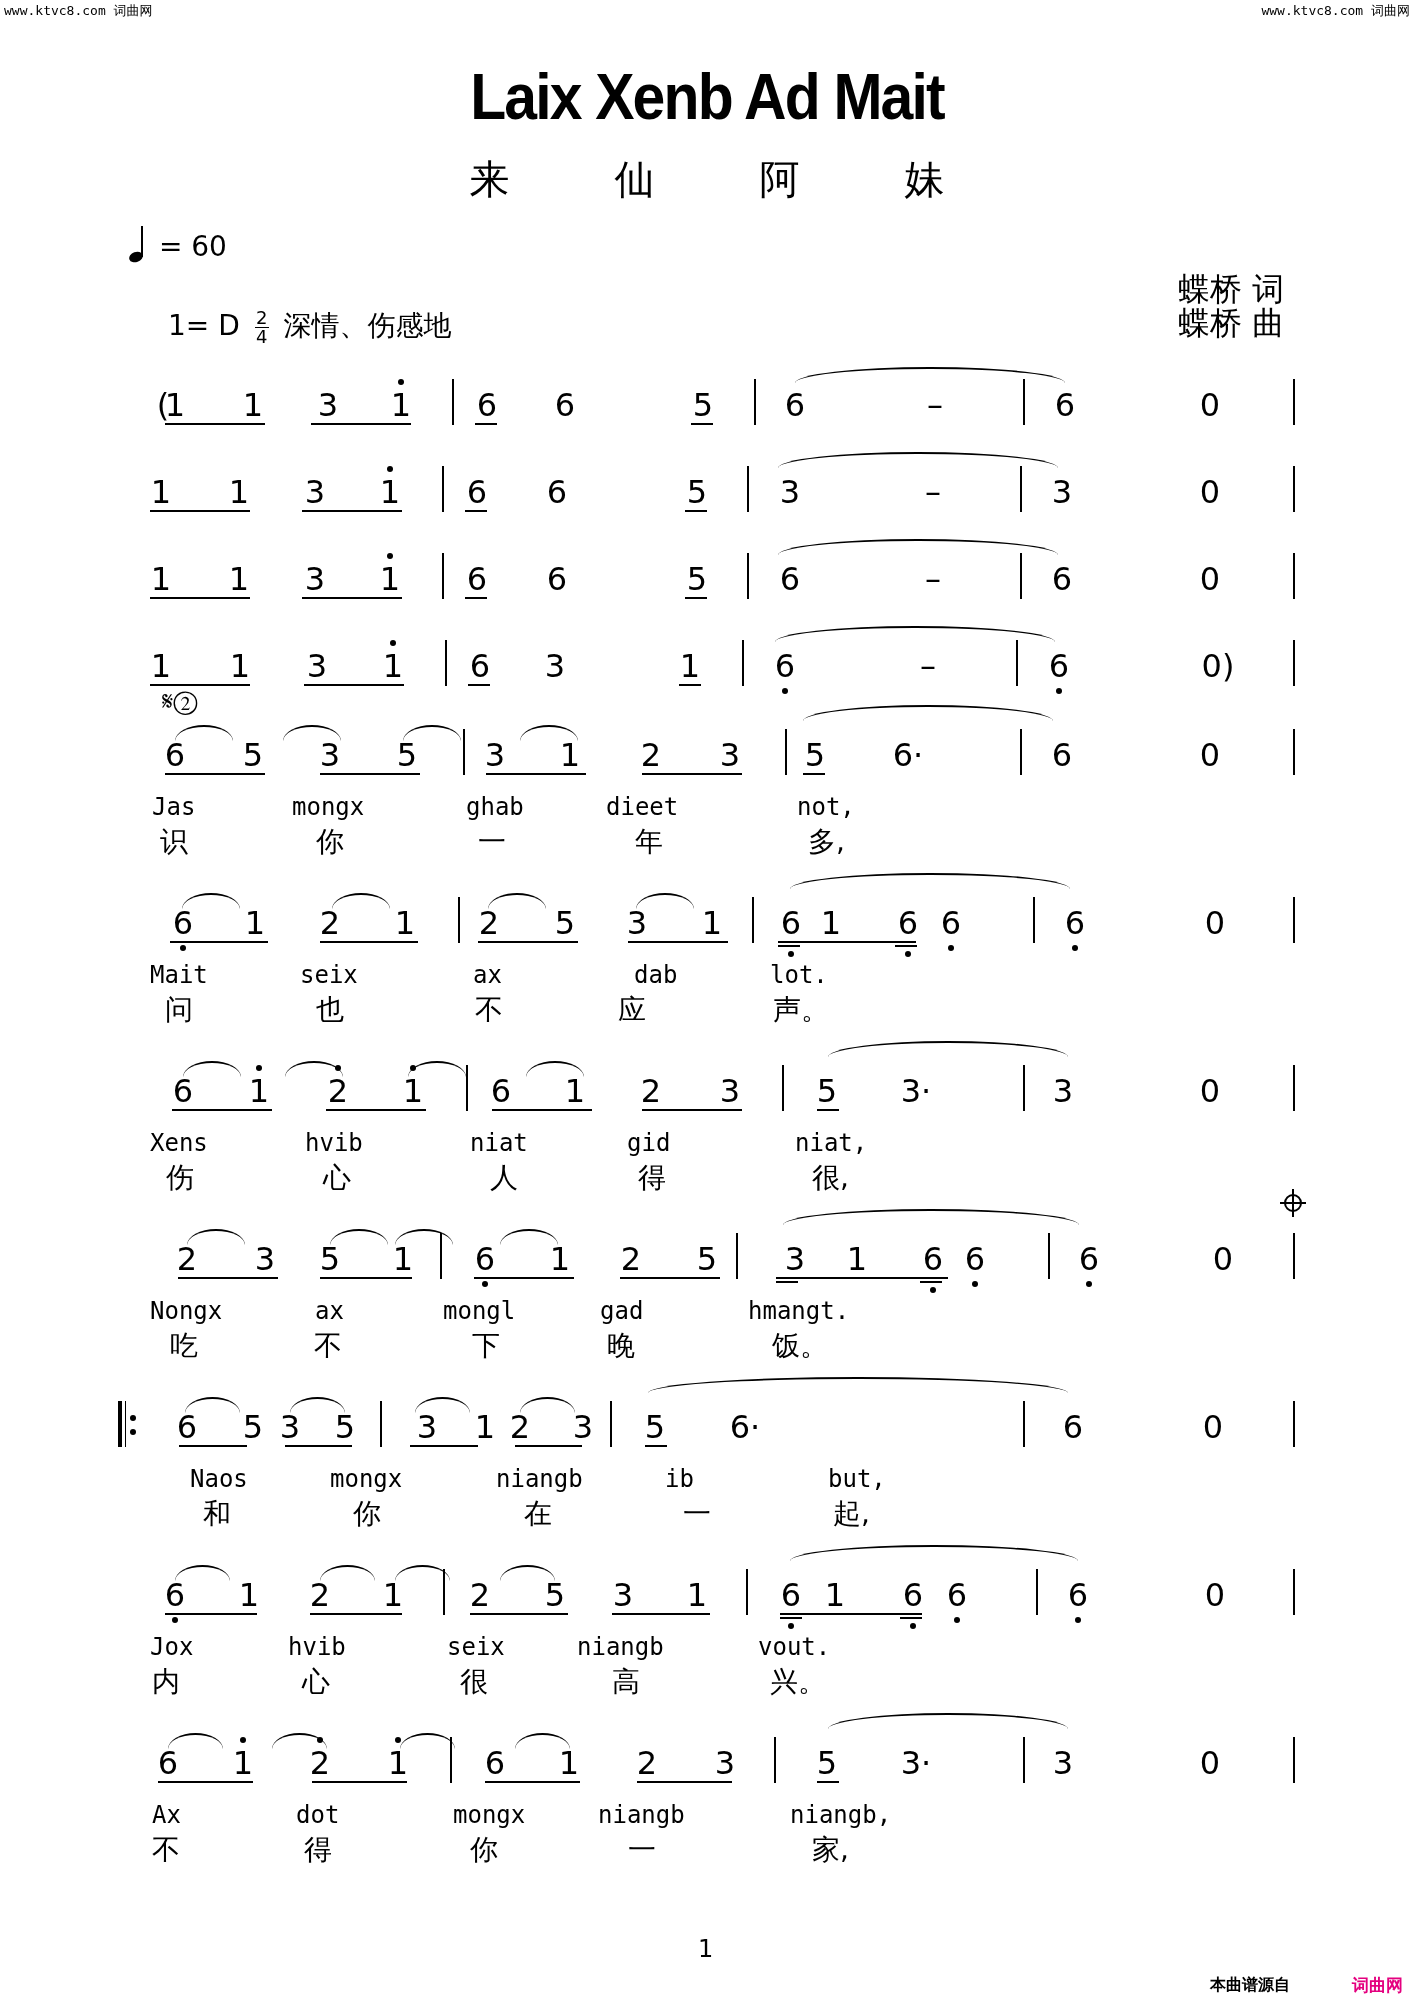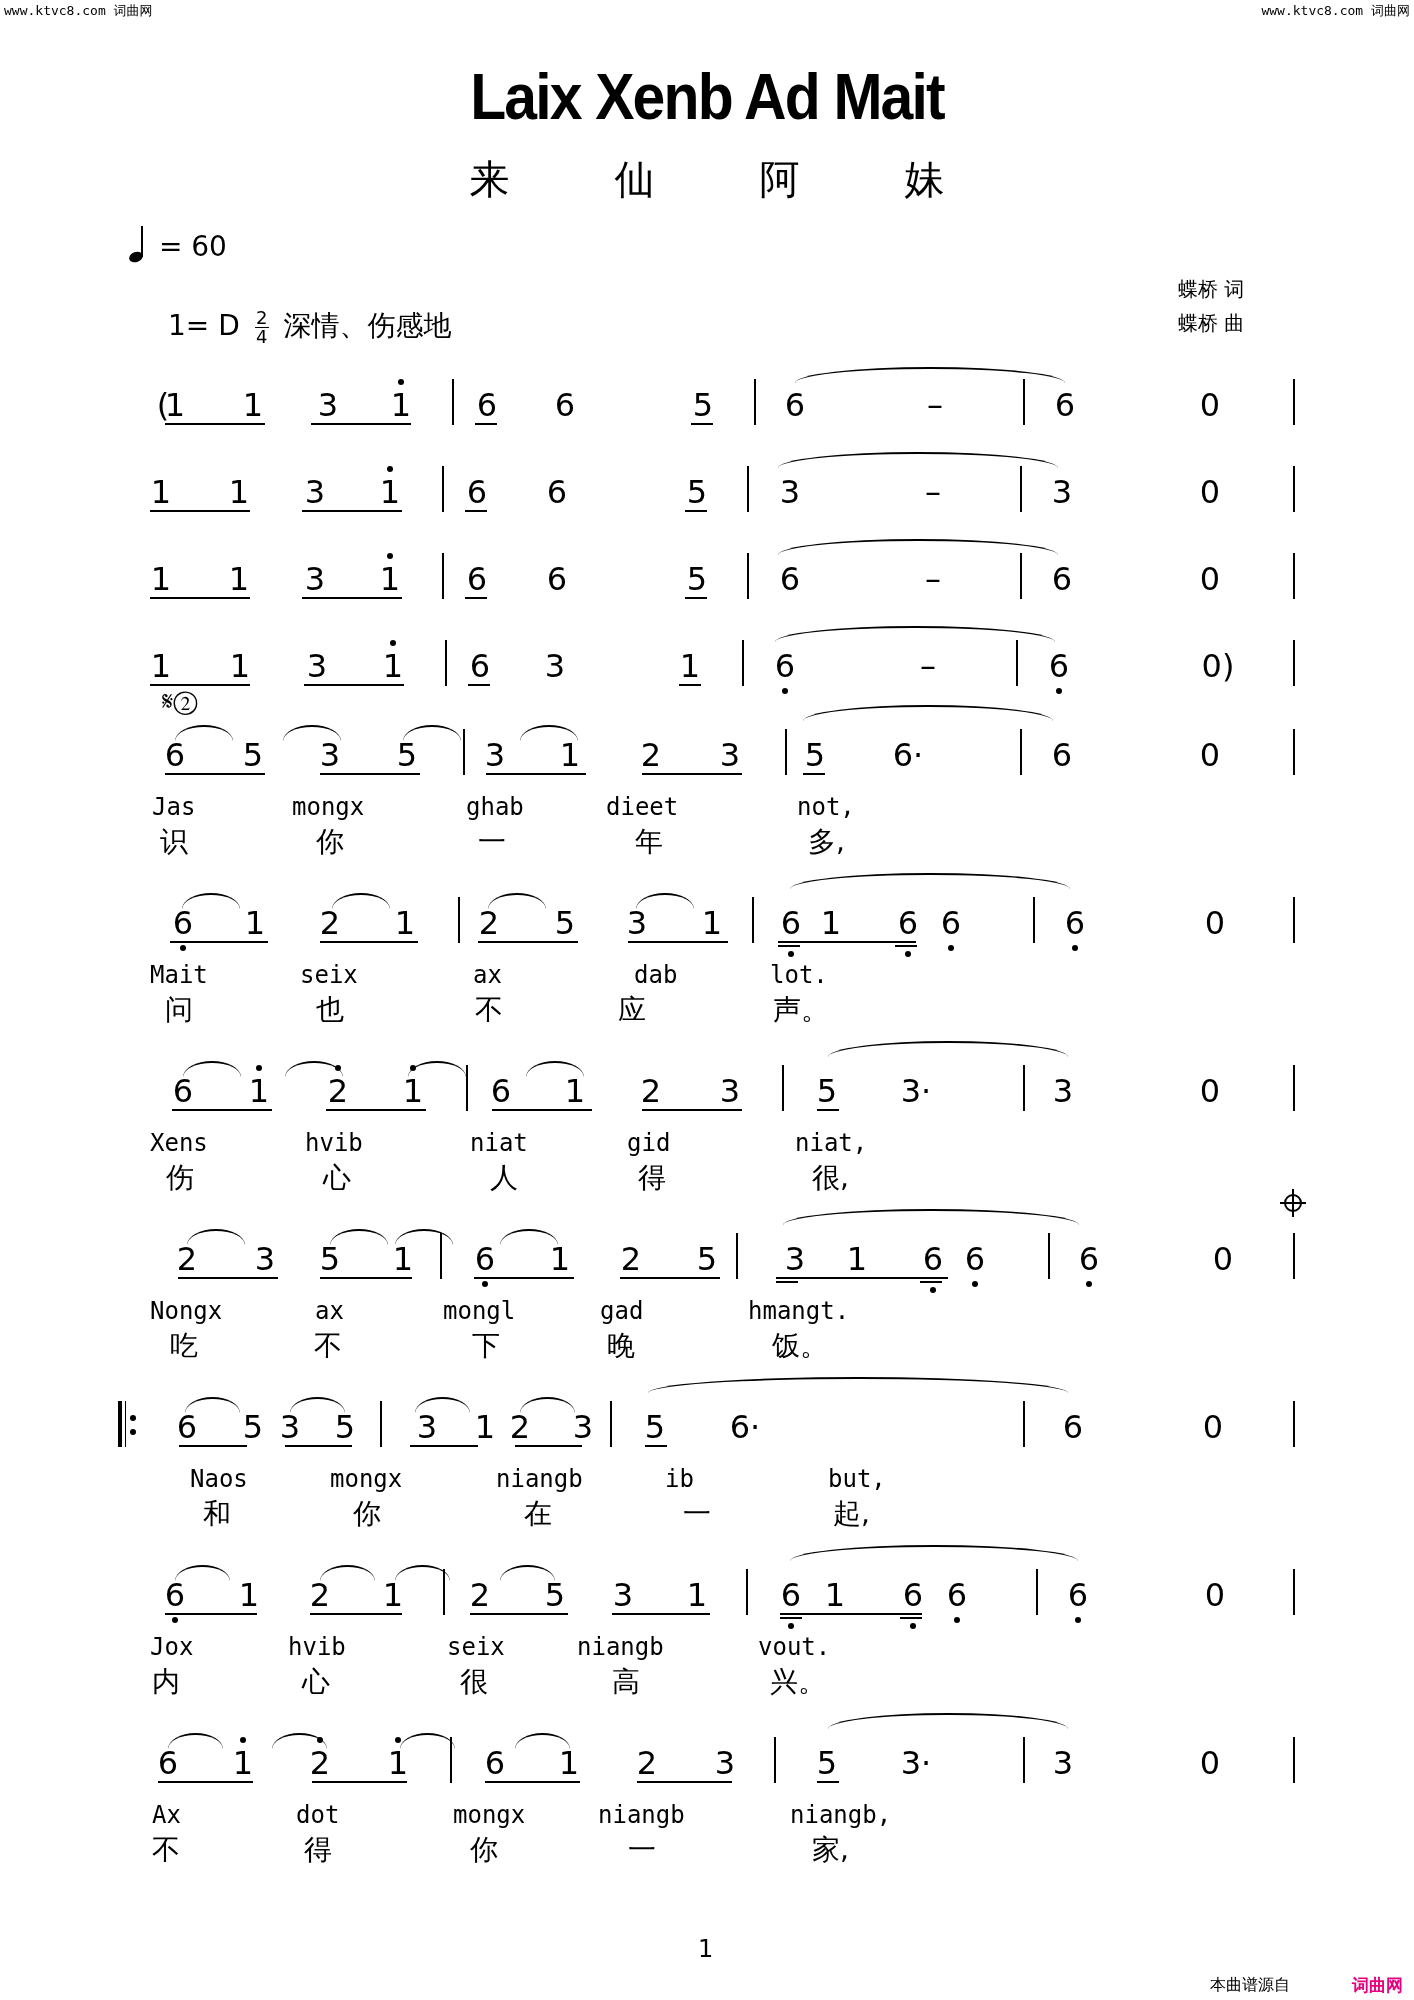--- a/index.html
+++ b/index.html
@@ -4,32 +4,32 @@
 <style>
   html, body { margin:0; padding:0; background:#ffffff; }
   body { width:1414px; height:2000px; position:relative; overflow:hidden; color:#000; font-family:"DejaVu Sans", sans-serif; }
   .abs { position:absolute; }
   .wm { font-family:"DejaVu Sans Mono", monospace; font-size:13px; top:2px; }
   .title { left:0; width:1414px; top:60px; text-align:center; font-family:"Liberation Sans", sans-serif; font-size:64px; font-weight:bold; letter-spacing:-2px; transform:scaleX(0.92); }
   .subtitle { top:152px; left:0; width:1414px; text-align:center; font-size:40px; letter-spacing:0; }
   .subtitle span { display:inline-block; width:145px; text-align:center; }
   .tempo { left:128px; top:224px; font-size:28px; font-family:"DejaVu Sans", sans-serif; }
   .key { left:120px; top:307px; font-size:28px;margin-left:48px; }
-  .credits { left:1178px; top:272px; font-size:20px; line-height:34px; }
+  .credits { left:1178px; top:272px; font-size:32px; line-height:34px; }
   .row { position:absolute; left:0; width:1414px; height:60px; }
   .n { position:absolute; font-family:"DejaVu Sans", sans-serif; font-size:32px; line-height:40px; text-align:center; width:30px; }
   .bar { position:absolute; width:2px; height:46px; background:#000; }
   .ul { position:absolute; height:2px; background:#000; }
   .dot-hi { position:absolute; width:6px; height:6px; border-radius:3px; background:#000; }
   .dot-lo { position:absolute; width:6px; height:6px; border-radius:3px; background:#000; }
   .slur { position:absolute; border-top:2px solid #000; border-radius:50% 50% 0 0 / 100% 100% 0 0; height:14px; }
   .lyr { position:absolute; font-family:"DejaVu Sans Mono", monospace; font-size:24px; }
   .lyc { position:absolute; font-size:28px; }
   .pgnum { left:698px; top:1935px; font-size:24px; }
-  .footer-l { left:1210px; top:1975px; font-size:16px; font-weight:normal; }
+  .footer-l { left:1210px; top:1975px; font-size:16px; font-weight:bold; }
   .footer-r { left:1352px; top:1974px; font-size:17px; font-weight:bold; color:#e4007f; }
   .coda { left:1278px; top:1188px; width:30px; height:30px; }
 </style>
 </head>
 <body>
 
 <div class="abs wm" style="left:4px;">www.ktvc8.com 词曲网</div>
 <div class="abs wm" style="right:4px;">www.ktvc8.com 词曲网</div>
 
 <div class="abs title">Laix Xenb Ad Mait</div>

